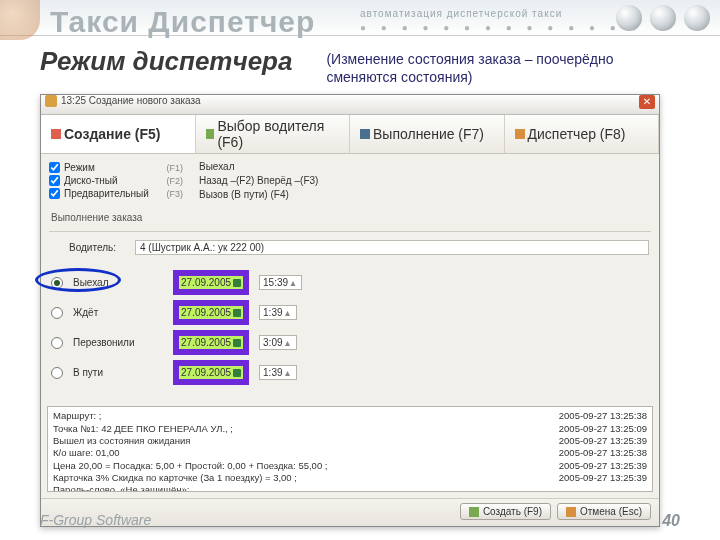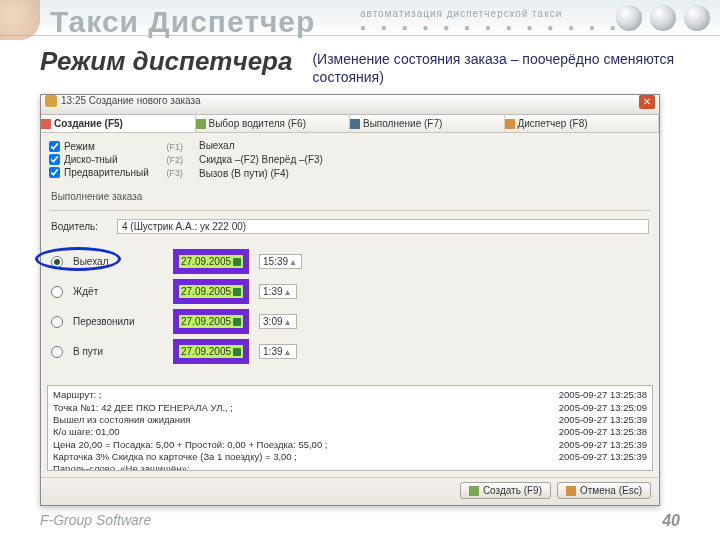--- a/index.html
+++ b/index.html
@@ -40,21 +40,21 @@
   .banner .circles {
     position:absolute; right:10px; top:5px; display:flex; gap:8px;
   }
   .banner .circles span {
     width:26px; height:26px; border-radius:50%;
     background: radial-gradient(circle at 35% 30%, #ffffff, #c8d0d4 60%, #b0b8bc);
     box-shadow: inset -2px -2px 4px rgba(0,0,0,.1);
   }
 
   .slide-heading {
-    display:flex; align-items:flex-start; gap:20px;
+    display:flex; align-items:flex-start; gap:34px;
     padding: 10px 40px 8px 40px;
   }
   .slide-heading h1 {
     font-size: 26px; color:#3a3a3a; font-style: italic; font-weight:bold;
     flex:0 0 auto;
   }
   .slide-heading .note {
     font-size: 14px; color:#2a2a6a; padding-top:4px; line-height:1.3;
   }
 
@@ -77,41 +77,41 @@
   .titlebar .ticon { width:12px;height:12px;background:#d8a040;border-radius:2px;}
   .titlebar .ttext { flex:1; font-size:10px; color:#444;}
   .titlebar .closebtn {
     width:16px;height:14px;background:#d05030;color:#fff;
     display:flex;align-items:center;justify-content:center;border-radius:2px;
     font-size:10px; line-height:1;
   }
 
   .tabs { display:flex; background:#eceae4; border-bottom:1px solid #c8c4bc; }
   .tabs .tab {
-    flex:1; padding:3px 0; display:flex; align-items:center; gap:3px;
-    border-right:1px solid #d4d0c8; font-size:10px;
+    flex:1; padding:3px 10px; display:flex; align-items:center; gap:3px;
+    border-right:1px solid #d4d0c8; font-size:14px;
     background:linear-gradient(#fdfdfb,#ece9e2);
   }
   .tabs .tab .sq { width:10px;height:10px;}
   .sq.red{background:#e06050;} .sq.green{background:#7aa850;}
   .sq.blue{background:#4a7090;} .sq.orange{background:#d89040;}
   .tabs .tab.active { background:#fff; font-weight:bold;}
 
   .pane { display:flex; }
   .pane .colL { width:150px; padding:6px 8px; }
   .pane .colR { flex:1; padding:6px 8px; }
   .chk { display:flex; align-items:center; gap:4px; margin:2px 0;}
   .chk input { width:11px;height:11px;}
   .hotkey { color:#888; font-size:9px; margin-left:auto;}
   .rline { font-size:10px; line-height:1.4;}
 
   .sep { height:1px; background:#cfcbc3; margin:4px 8px;}
   .sect-title { padding:4px 10px; font-size:10px; color:#555; }
 
-  .driver-row { display:flex; align-items:center; gap:6px; padding:4px 10px 10px 10px;}
+  .driver-row { display:flex; align-items:center; gap:6px; padding:4px 10px 10px 10px;margin-left:18px;}
   .driver-row .lbl { width:60px;}
   .driver-row .val { background:#fff; border:1px solid #c0bcb4; padding:1px 4px; flex:1;}
 
   .status-block { padding:0 10px 12px 10px;}
   .srow { display:flex; align-items:center; gap:10px; margin:5px 0;}
   .srow .radio {
     width:12px;height:12px;border:1px solid #777;border-radius:50%;
     display:inline-flex;align-items:center;justify-content:center;
     background:#fff;
   }
@@ -214,21 +214,21 @@
         <span class="hotkey">(F2)</span>
       </label>
       <label class="chk">
         <input type="checkbox" checked="" style="">
         <span>Предварительный</span>
         <span class="hotkey">(F3)</span>
       </label>
     </div>
     <div class="colR">
       <div class="rline">Выехал</div>
-      <div class="rline">Скидка –(F2)   Вперёд –(F3)</div>
+      <div class="rline">Назад –(F2)   Вперёд –(F3)</div>
       <div class="rline">Вызов (В пути)            (F4)</div>
     </div>
   </div>
 
   <div class="sect-title">Выполнение заказа</div>
   <div class="sep"></div>
 
   <div class="driver-row">
     <span class="lbl">Водитель:</span>
     <span class="val">4 (Шустрик А.А.: ук 222 00)</span>

